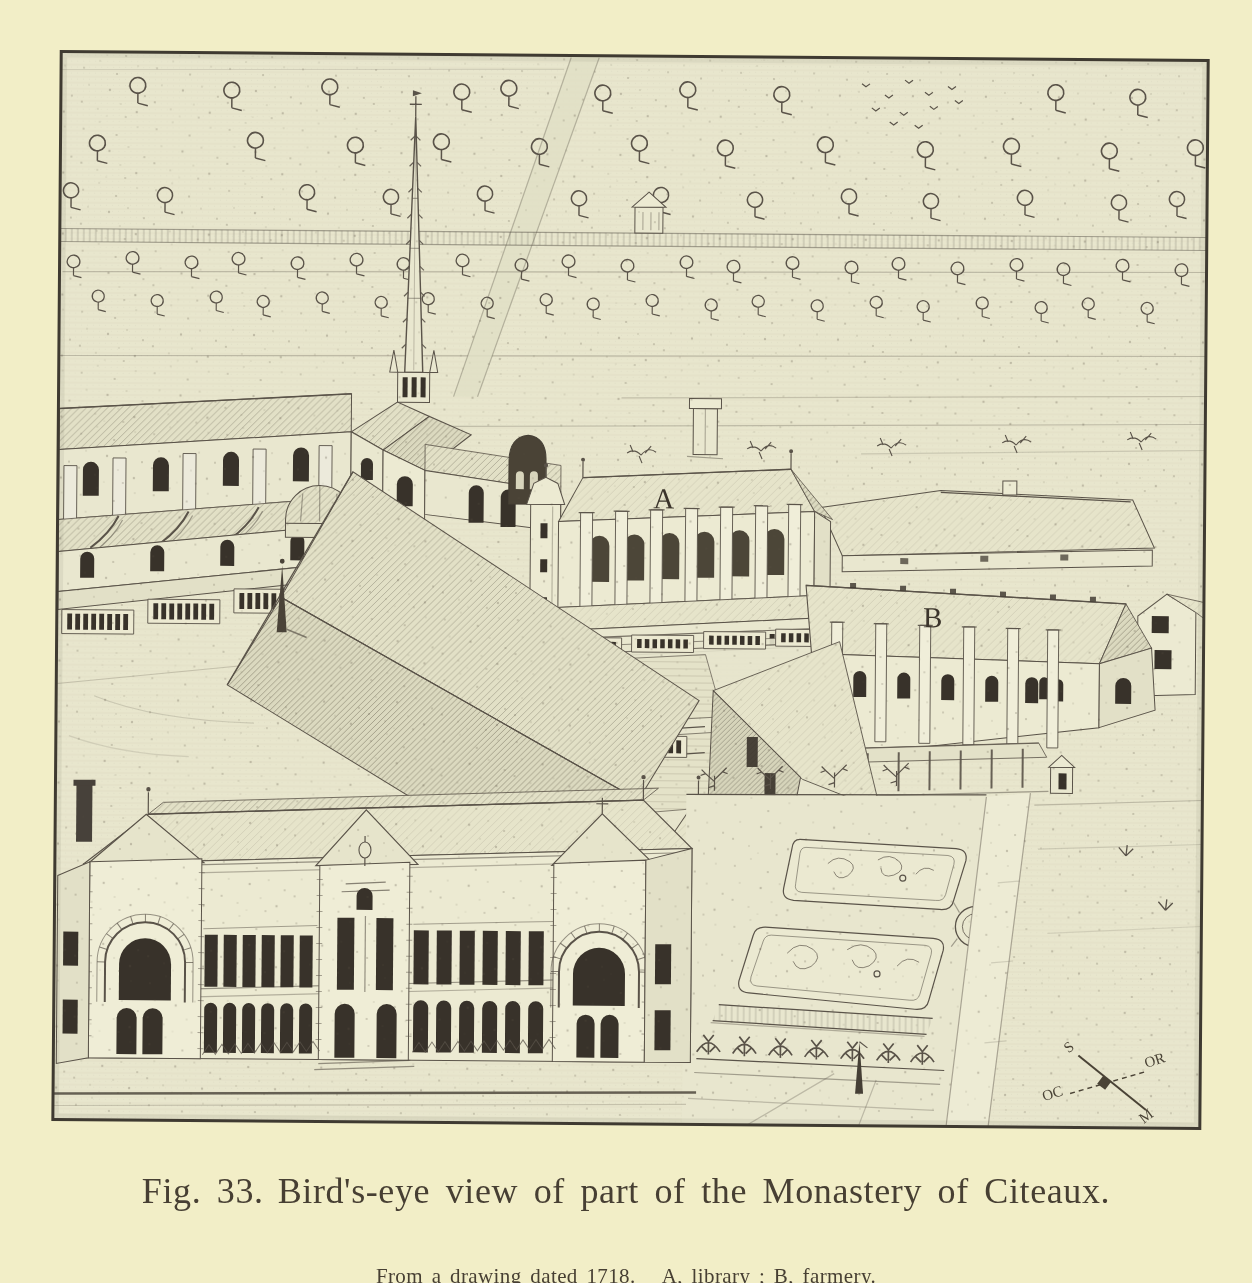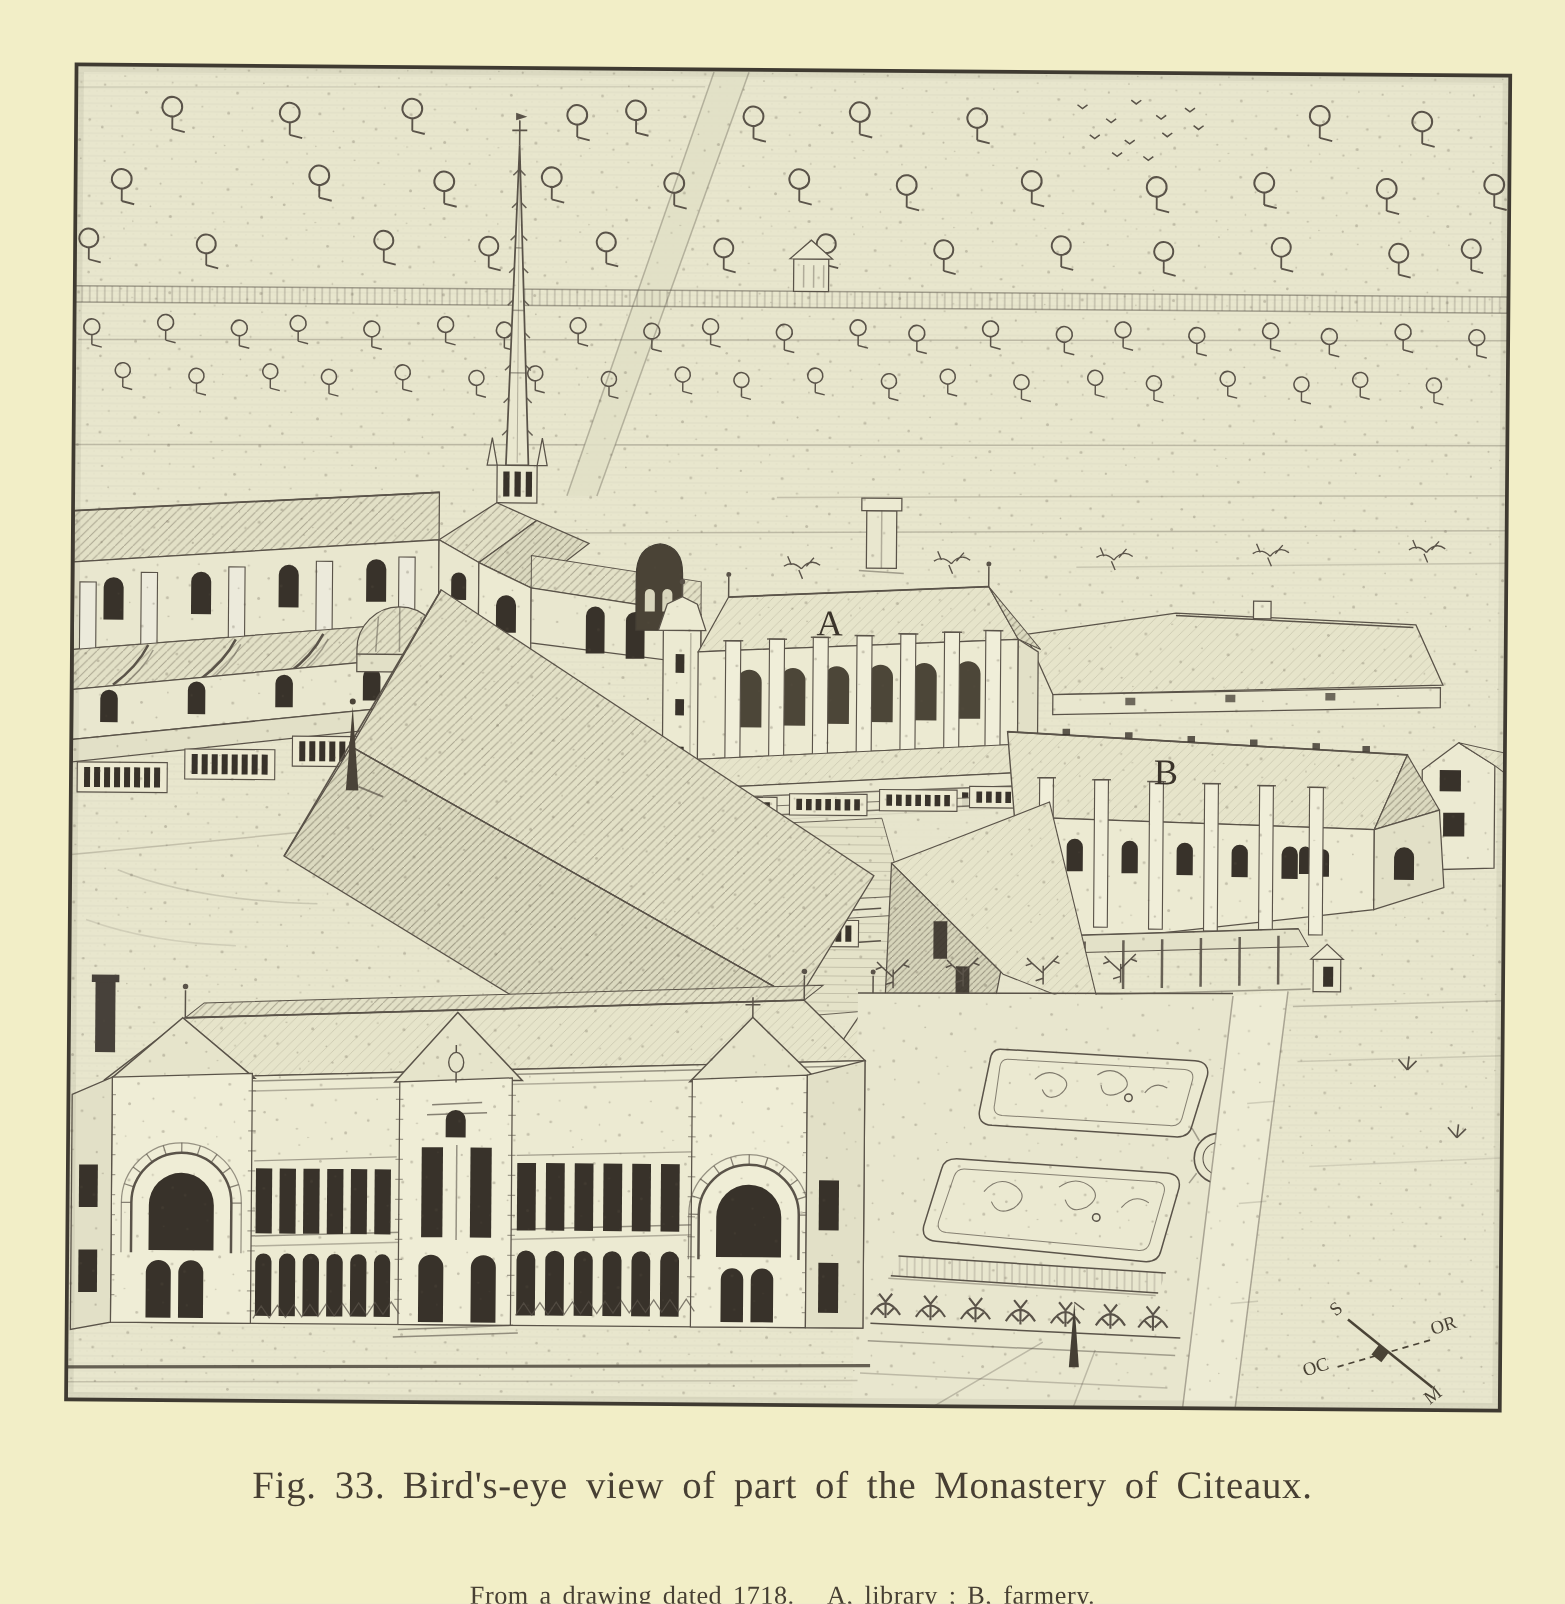--- a/index.html
+++ b/index.html
@@ -8,21 +8,21 @@
     background:#f2eec7;
     font-family:"Liberation Serif","DejaVu Serif",serif;
     overflow:hidden;
   }
   #plateWrap{position:absolute;left:0;top:0;width:1252px;height:1283px;}
   svg text{font-family:"Liberation Serif","DejaVu Serif",serif;}
   .caption{
     position:absolute;left:0;width:1252px;text-align:center;
     color:#473f33;
   }
-  .cap1{top:1170px;font-size:31px;letter-spacing:.6px;word-spacing:6px;}
+  .cap1{top:1170px;font-size:36px;letter-spacing:.6px;word-spacing:6px;}
   .cap2{top:1264px;font-size:21px;letter-spacing:.4px;word-spacing:3px;}
   .capGap{display:inline-block;width:26px;}
   .figno{margin-right:14px;}
   
   .o{fill:none;stroke:#5a5349;stroke-width:1.2;}
   .w{fill:#ecead2;stroke:#5a5349;stroke-width:1;}
   .w2{fill:#e9e7cf;stroke:#5a5349;stroke-width:1;}
   .w3{fill:#e2e0c7;stroke:#5a5349;stroke-width:1;}
   .d{fill:#38322a;stroke:none;}
   .lbl{fill:#3b342b;font-size:29px;}

